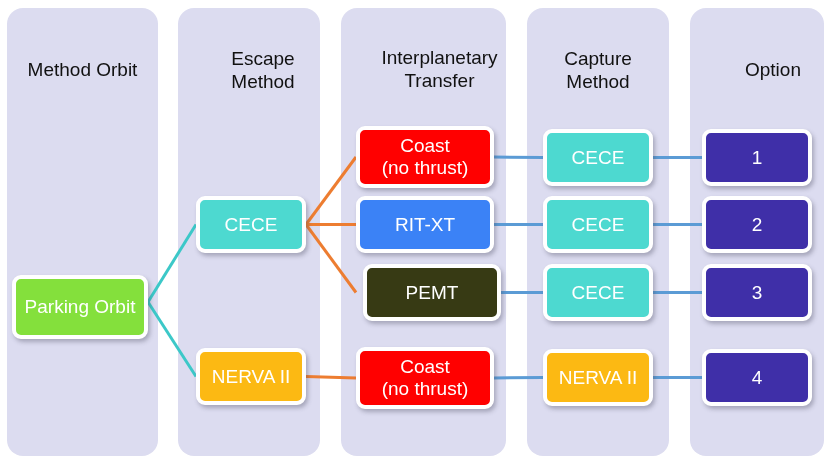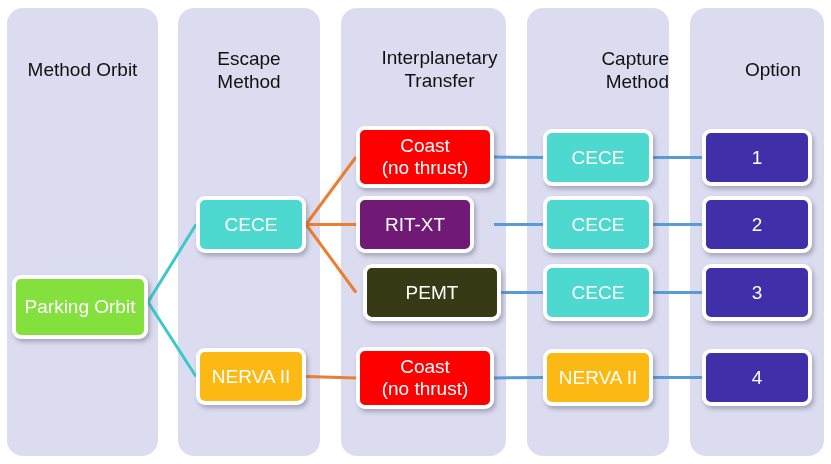--- a/index.html
+++ b/index.html
@@ -60,27 +60,27 @@
   }
 </style>
 </head>
 <body>
 
 <div id="canvas">
   <div id="panels">
       <div class="column-panel" style="left: 7px; top: 8px; width: 151px; height: 448px; background: rgb(220, 220, 240);"></div>
       <div class="column-title" style="left: 7px; width: 151px; top: 58px;">Method Orbit</div>
       <div class="column-panel" style="left: 178px; top: 8px; width: 142px; height: 448px; background: rgb(220, 220, 240);"></div>
-      <div class="column-title" style="left: 178px; width: 142px; top: 47px;">Escape
+      <div class="column-title" style="left: 178px; width: 142px; top: 47px; padding-left: 14px;">Escape
 Method</div>
       <div class="column-panel" style="left: 341px; top: 8px; width: 165px; height: 448px; background: rgb(220, 220, 240);"></div>
       <div class="column-title" style="left: 341px; width: 197px; top: 46px;">Interplanetary
 Transfer</div>
       <div class="column-panel" style="left: 527px; top: 8px; width: 142px; height: 448px; background: rgb(220, 220, 240);"></div>
-      <div class="column-title" style="left: 527px; width: 142px; top: 47px; text-align: right;">Capture
+      <div class="column-title" style="left: 527px; width: 142px; top: 47px;">Capture
 Method</div>
       <div class="column-panel" style="left: 690px; top: 8px; width: 134px; height: 448px; background: rgb(220, 220, 240);"></div>
       <div class="column-title" style="left: 690px; width: 134px; top: 58px; padding-left: 16px;">Option</div>
     </div>
   <svg class="links" id="links-layer" viewBox="0 0 831 464">
       <line x1="148" y1="302" x2="196" y2="224.5" stroke="#3CC8C8" stroke-width="3" stroke-linecap="butt"></line>
       <line x1="148" y1="302" x2="196" y2="376.5" stroke="#3CC8C8" stroke-width="3" stroke-linecap="butt"></line>
       <line x1="306" y1="224.5" x2="356" y2="157" stroke="#ED7D31" stroke-width="3" stroke-linecap="butt"></line>
       <line x1="306" y1="224.5" x2="356" y2="224.5" stroke="#ED7D31" stroke-width="3" stroke-linecap="butt"></line>
       <line x1="306" y1="224.5" x2="356" y2="292.5" stroke="#ED7D31" stroke-width="3" stroke-linecap="butt"></line>
@@ -93,21 +93,21 @@
       <line x1="653" y1="224.5" x2="702" y2="224.5" stroke="#5B9BD5" stroke-width="3" stroke-linecap="butt"></line>
       <line x1="653" y1="292.5" x2="702" y2="292.5" stroke="#5B9BD5" stroke-width="3" stroke-linecap="butt"></line>
       <line x1="653" y1="377.5" x2="702" y2="377.5" stroke="#5B9BD5" stroke-width="3" stroke-linecap="butt"></line>
     </svg>
   <div id="nodes">
       <div class="node" style="left: 12px; top: 275px; width: 136px; height: 64px; background: rgb(132, 224, 60); color: rgb(255, 255, 255);">Parking Orbit</div>
       <div class="node" style="left: 196px; top: 196px; width: 110px; height: 57px; background: rgb(77, 217, 208); color: rgb(255, 255, 255);">CECE</div>
       <div class="node" style="left: 196px; top: 348px; width: 110px; height: 57px; background: rgb(252, 185, 19); color: rgb(255, 255, 255);">NERVA II</div>
       <div class="node" style="left: 356px; top: 126px; width: 138px; height: 62px; background: rgb(255, 0, 0); color: rgb(255, 255, 255);">Coast
 (no thrust)</div>
-      <div class="node" style="left: 356px; top: 196px; width: 118px; height: 57px; background: #701a75; color: rgb(255, 255, 255);">RIT-XT</div>
+      <div class="node" style="left: 356px; top: 196px; width: 138px; height: 57px; background: #3b82f6; color: rgb(255, 255, 255);">RIT-XT</div>
       <div class="node" style="left: 356px; top: 264px; width: 138px; height: 57px; background: rgb(55, 58, 20); color: rgb(255, 255, 255); margin-left: 7px;">PEMT</div>
       <div class="node" style="left: 356px; top: 347px; width: 138px; height: 62px; background: rgb(255, 0, 0); color: rgb(255, 255, 255);">Coast
 (no thrust)</div>
       <div class="node" style="left: 543px; top: 129px; width: 110px; height: 57px; background: rgb(77, 217, 208); color: rgb(255, 255, 255);">CECE</div>
       <div class="node" style="left: 543px; top: 196px; width: 110px; height: 57px; background: rgb(77, 217, 208); color: rgb(255, 255, 255);">CECE</div>
       <div class="node" style="left: 543px; top: 264px; width: 110px; height: 57px; background: rgb(77, 217, 208); color: rgb(255, 255, 255);">CECE</div>
       <div class="node" style="left: 543px; top: 349px; width: 110px; height: 57px; background: rgb(252, 185, 19); color: rgb(255, 255, 255);">NERVA II</div>
       <div class="node" style="left: 702px; top: 129px; width: 110px; height: 57px; background: rgb(63, 47, 168); color: rgb(255, 255, 255);">1</div>
       <div class="node" style="left: 702px; top: 196px; width: 110px; height: 57px; background: rgb(63, 47, 168); color: rgb(255, 255, 255);">2</div>
       <div class="node" style="left: 702px; top: 264px; width: 110px; height: 57px; background: rgb(63, 47, 168); color: rgb(255, 255, 255);">3</div>

